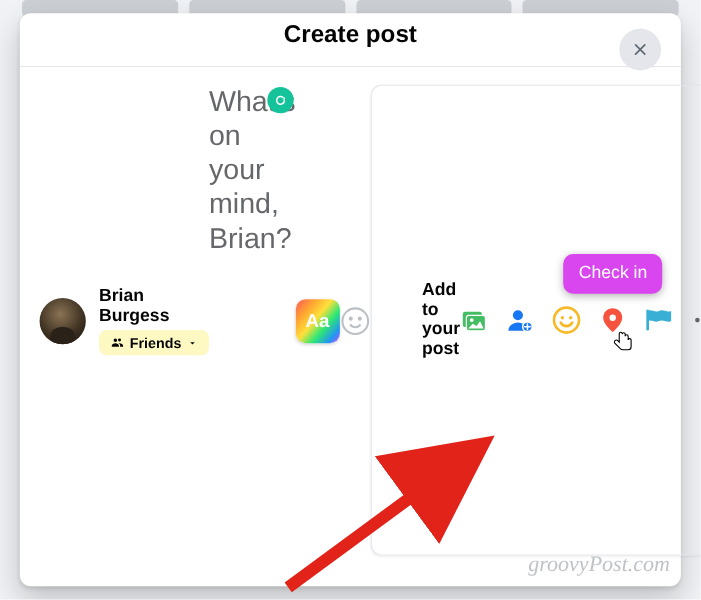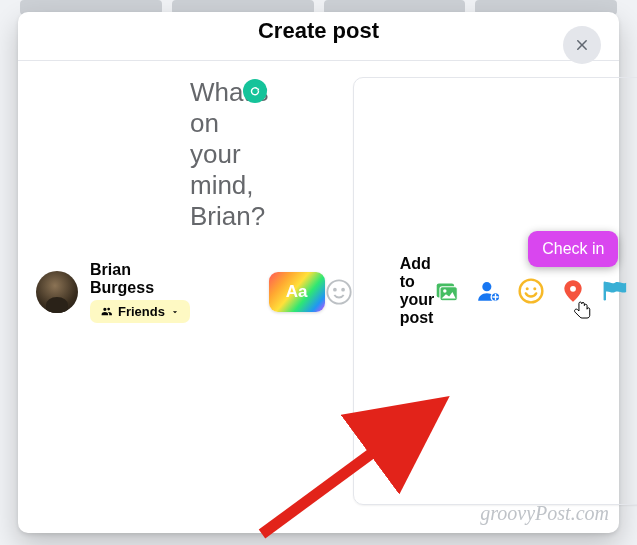--- a/index.html
+++ b/index.html
@@ -117,21 +117,21 @@
       display: flex; align-items:center; justify-content:center;
     }
     .grammarly svg { width:14px; height:14px; }
     .bg-selector-row {
       display: flex;
       justify-content: space-between;
       align-items: center;
       margin-bottom: 14px;
     }
     .bg-selector {
-      width: 56px; height: 40px;
+      width: 40px; height: 40px;
       border-radius: 9px;
       background: linear-gradient(130deg, #ff5858 0%, #ffa731 25%, #ffe03a 45%, #2fe773 65%, #2196f3 85%, #d649ff 100%);
       display:flex; align-items:center; justify-content:center;
       font-size:17px; font-weight:700; color:#fff;
       cursor:pointer;
       box-shadow: 0 1px 3px rgba(0,0,0,.15);
     }
     .emoji-picker {
       width: 28px; height: 28px;
       cursor: pointer;

